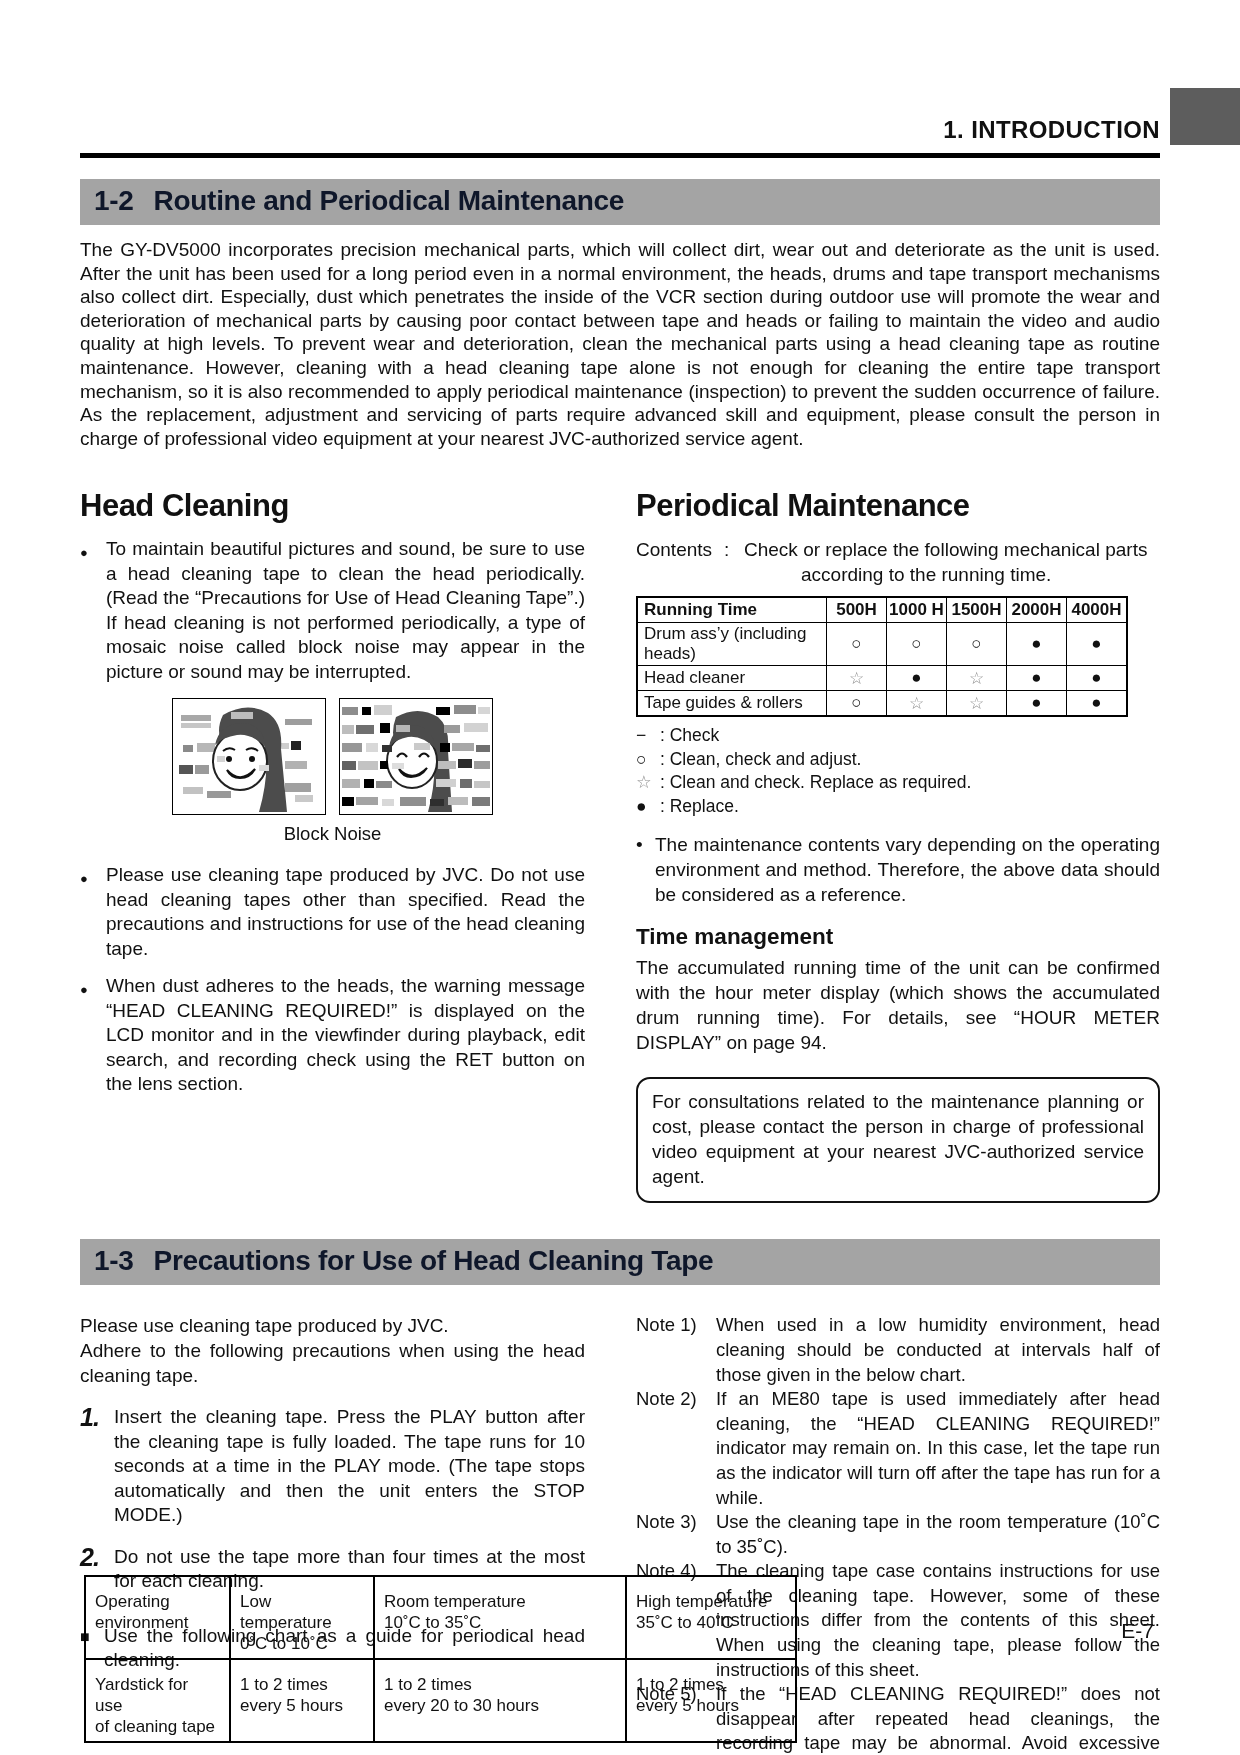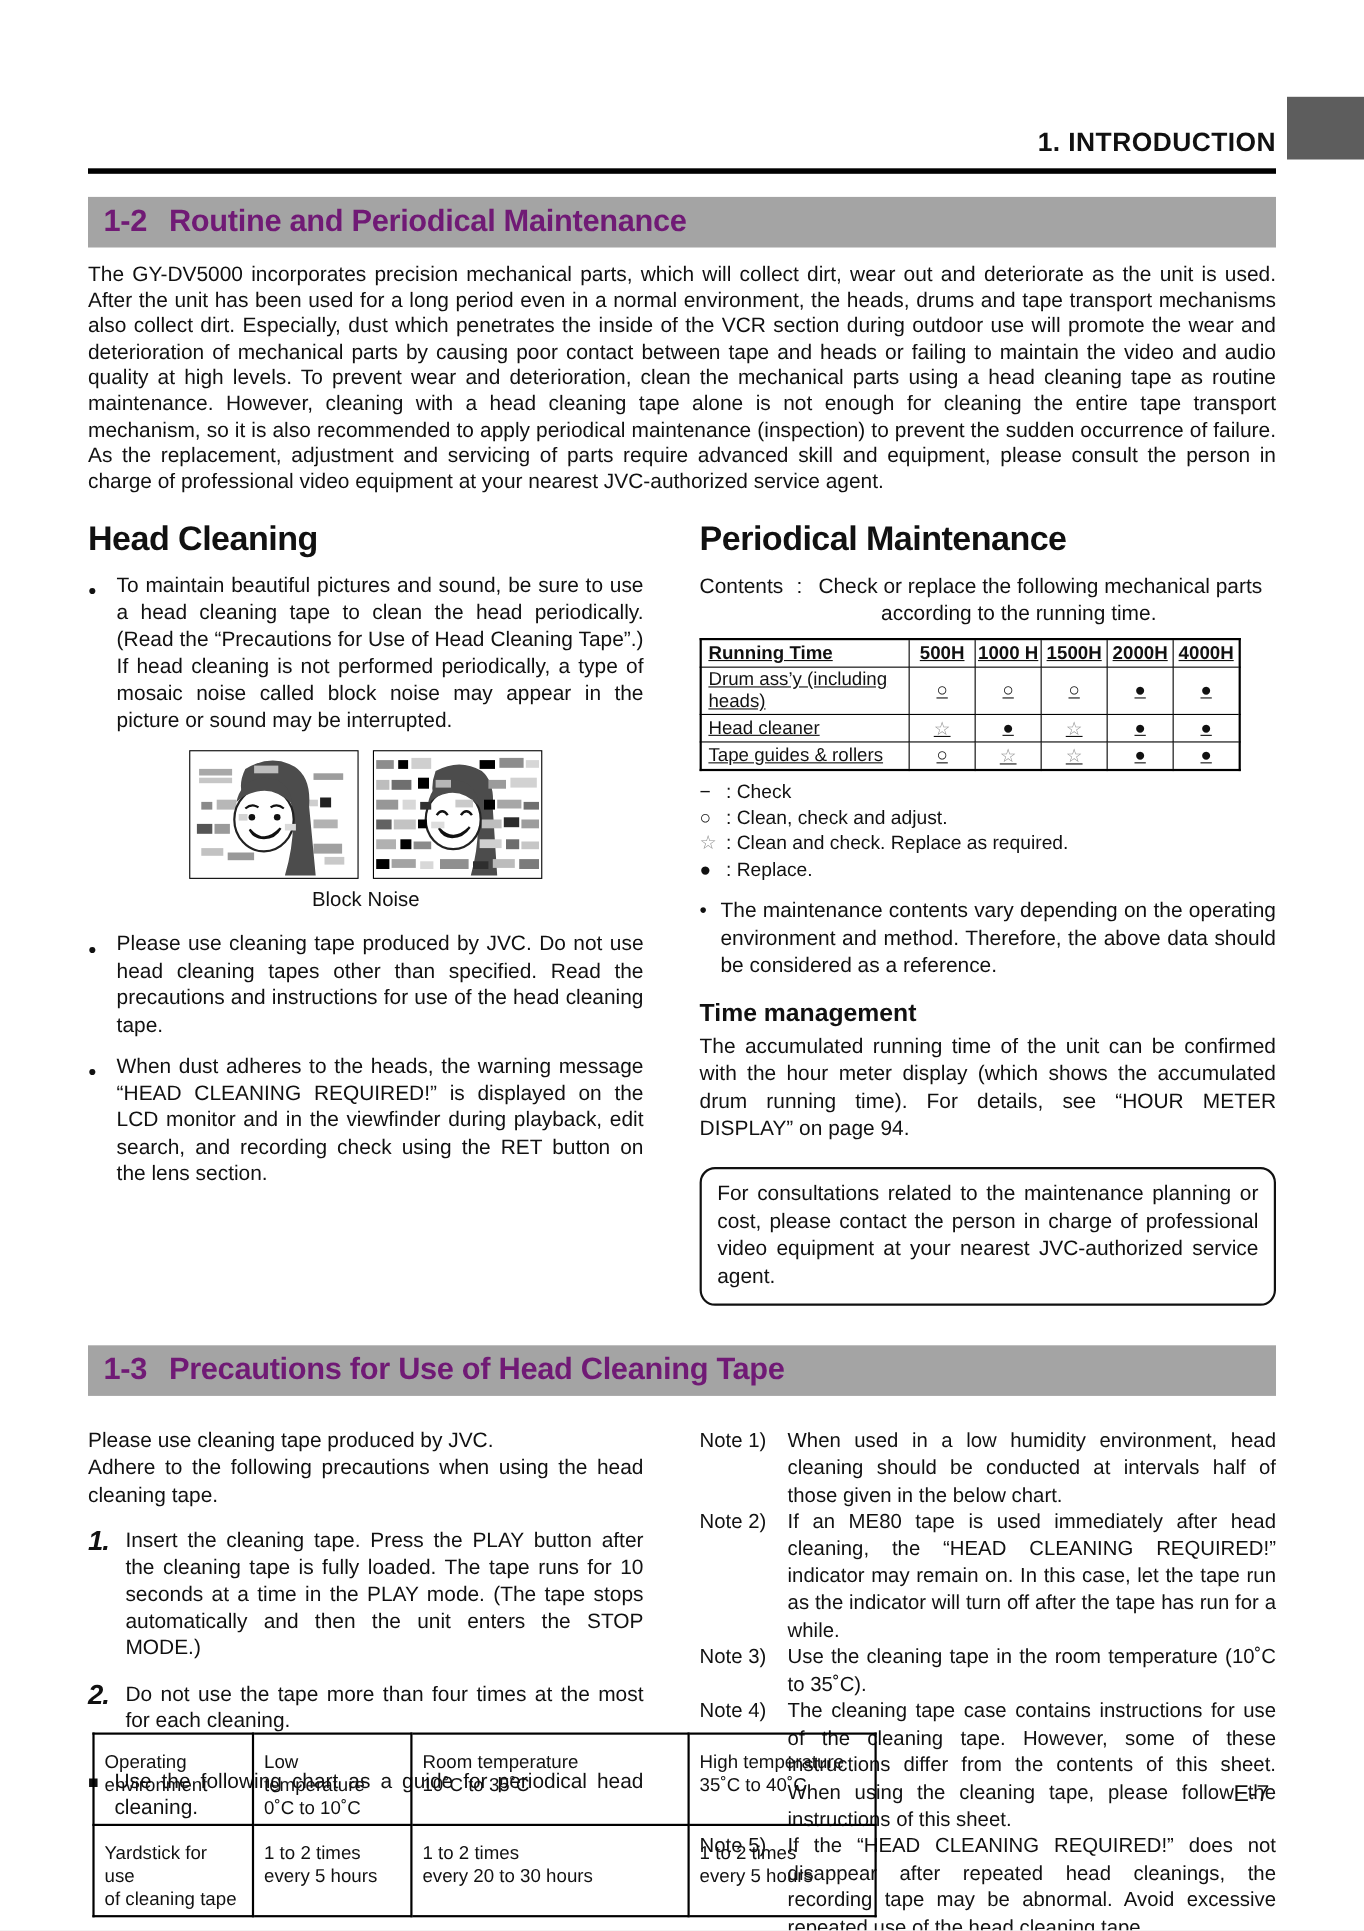--- a/index.html
+++ b/index.html
@@ -4,47 +4,47 @@
 <style>
   html,body { margin:0; padding:0; background:#e9e9e9; }
   .page { position:relative; width:1240px; height:1755px; background:#ffffff;
           color:#111; font-family:"Liberation Sans", sans-serif; overflow:hidden; margin:0 auto; }
   .content { padding:0 80px; }
 
   .hdr { padding-top:116px; text-align:right; font-weight:bold; font-size:24px; letter-spacing:.4px; }
   .rule { height:5px; background:#000; margin-top:9px; }
   .tab { position:absolute; top:88px; right:0; width:70px; height:57px; background:#5d5d5d; }
 
-  .secbar { margin-top:21px; background:#a4a4a4; color:#701a75; font-weight:bold;
+  .secbar { margin-top:21px; background:#a4a4a4; color:#0f172a; font-weight:bold;
             font-size:28px; padding:6px 10px 8px 14px; letter-spacing:-.3px; }
   .secbar .secnum { margin-right:20px; }
   .secbar2 { margin-top:36px; }
 
   .intro { margin:13px 0 0; font-size:19px; line-height:23.6px; text-align:justify; }
 
-  .cols { display:flex; gap:51px; margin-top:16px; }
+  .cols { display:flex; gap:51px; margin-top:32px; }
   .col-l { width:505px; flex:none; }
   .col-r { flex:1; min-width:0; }
 
   h2 { margin:6px 0 13px; font-size:31px; letter-spacing:-.5px; }
 
   .bullet { display:flex; margin:0 0 13px; font-size:19px; line-height:24.5px; }
   .bullet .bmark { flex:none; width:26px; font-size:13px; padding-top:4px; }
   .bullet .btxt { flex:1; text-align:justify; }
 
   .noise-row { display:flex; justify-content:center; gap:13px; margin:14px 0 8px; }
   .noise-img { width:152px; height:115px; border:1.5px solid #000; background:#fff; display:block; }
   .caption { text-align:center; font-size:18.5px; margin:2px 0 18px; }
 
   .contents { display:flex; font-size:19px; line-height:25px; margin-bottom:9px; }
   .contents .clabel { flex:none; width:88px; }
   .contents .ccolon { flex:none; width:20px; }
   .contents .cline2 { padding-left:57px; }
 
-  table.ptable { border-collapse:collapse; width:492px; font-size:17px; border:2.5px solid #000;text-decoration:underline; }
+  table.ptable { border-collapse:collapse; width:492px; font-size:17px; border:2.5px solid #000; }
   .ptable th, .ptable td { border:1.5px solid #000; padding:1px 6px; height:22px; }
   .ptable th { text-align:left; font-size:17px; }
   .ptable th.sym, .ptable td.sym { text-align:center; padding:1px 2px; width:55px; }
   .starsym { color:#8f8f8f; }
 
   .legend { margin-top:7px; font-size:17.5px; line-height:23.5px; }
   .legend-item { display:flex; }
   .legend-item .ls { flex:none; width:24px; }
 
   .sbullet { display:flex; margin-top:14px; font-size:19px; line-height:25px; }

